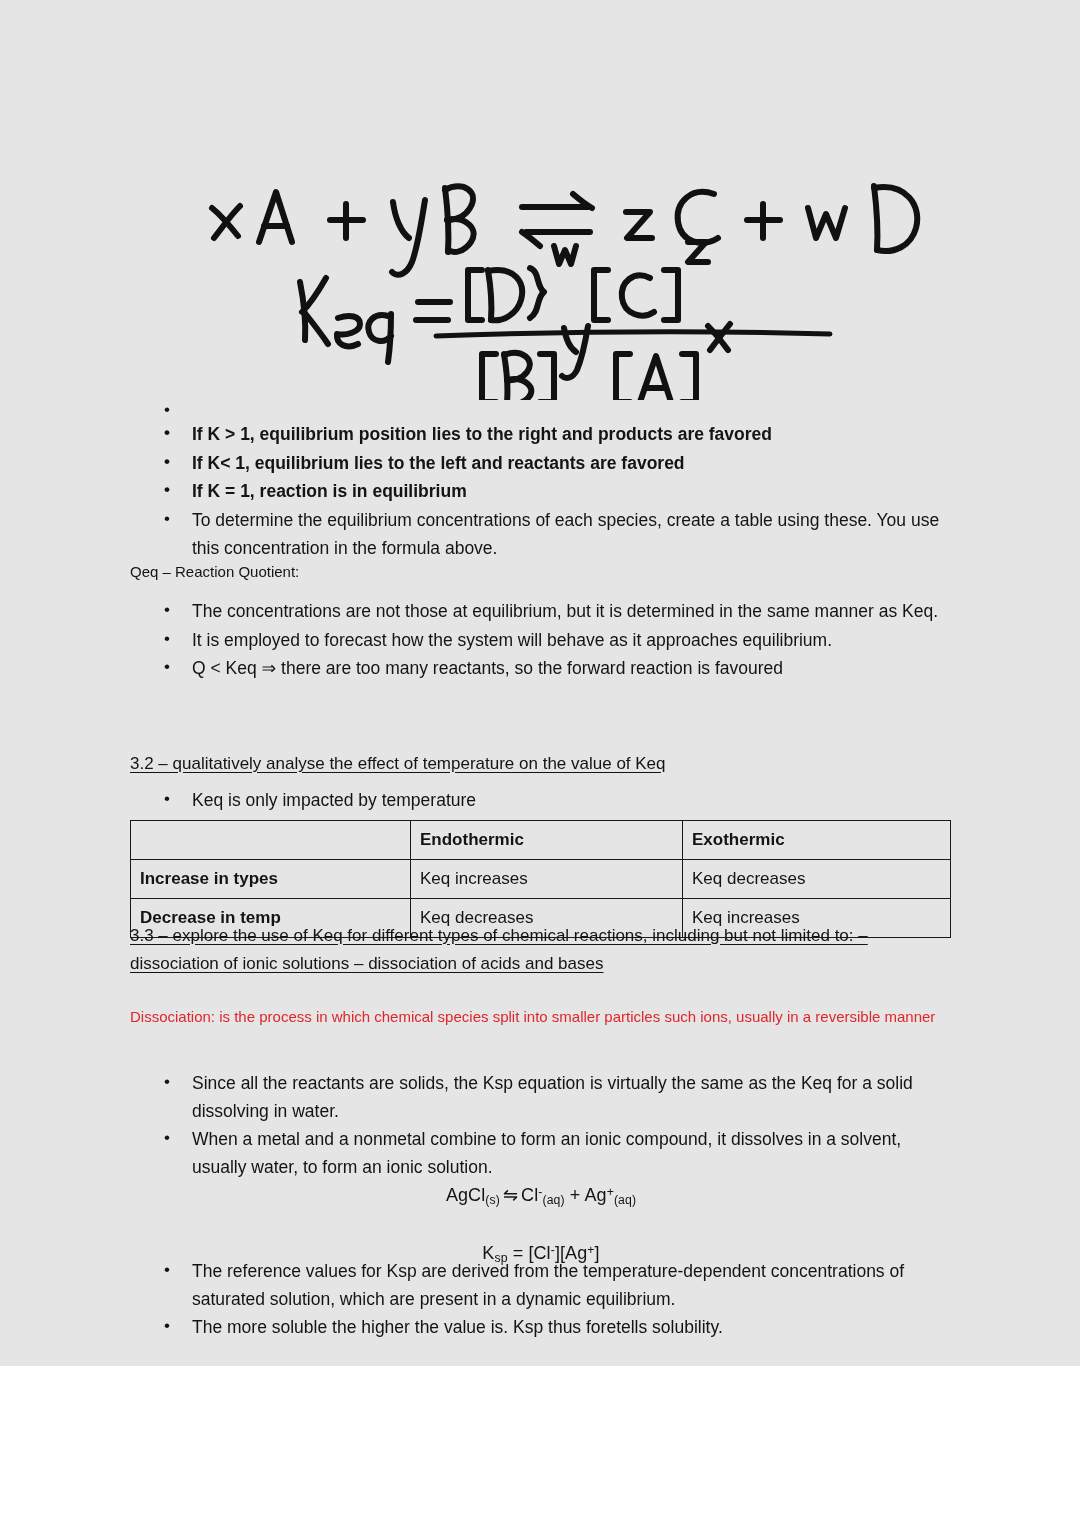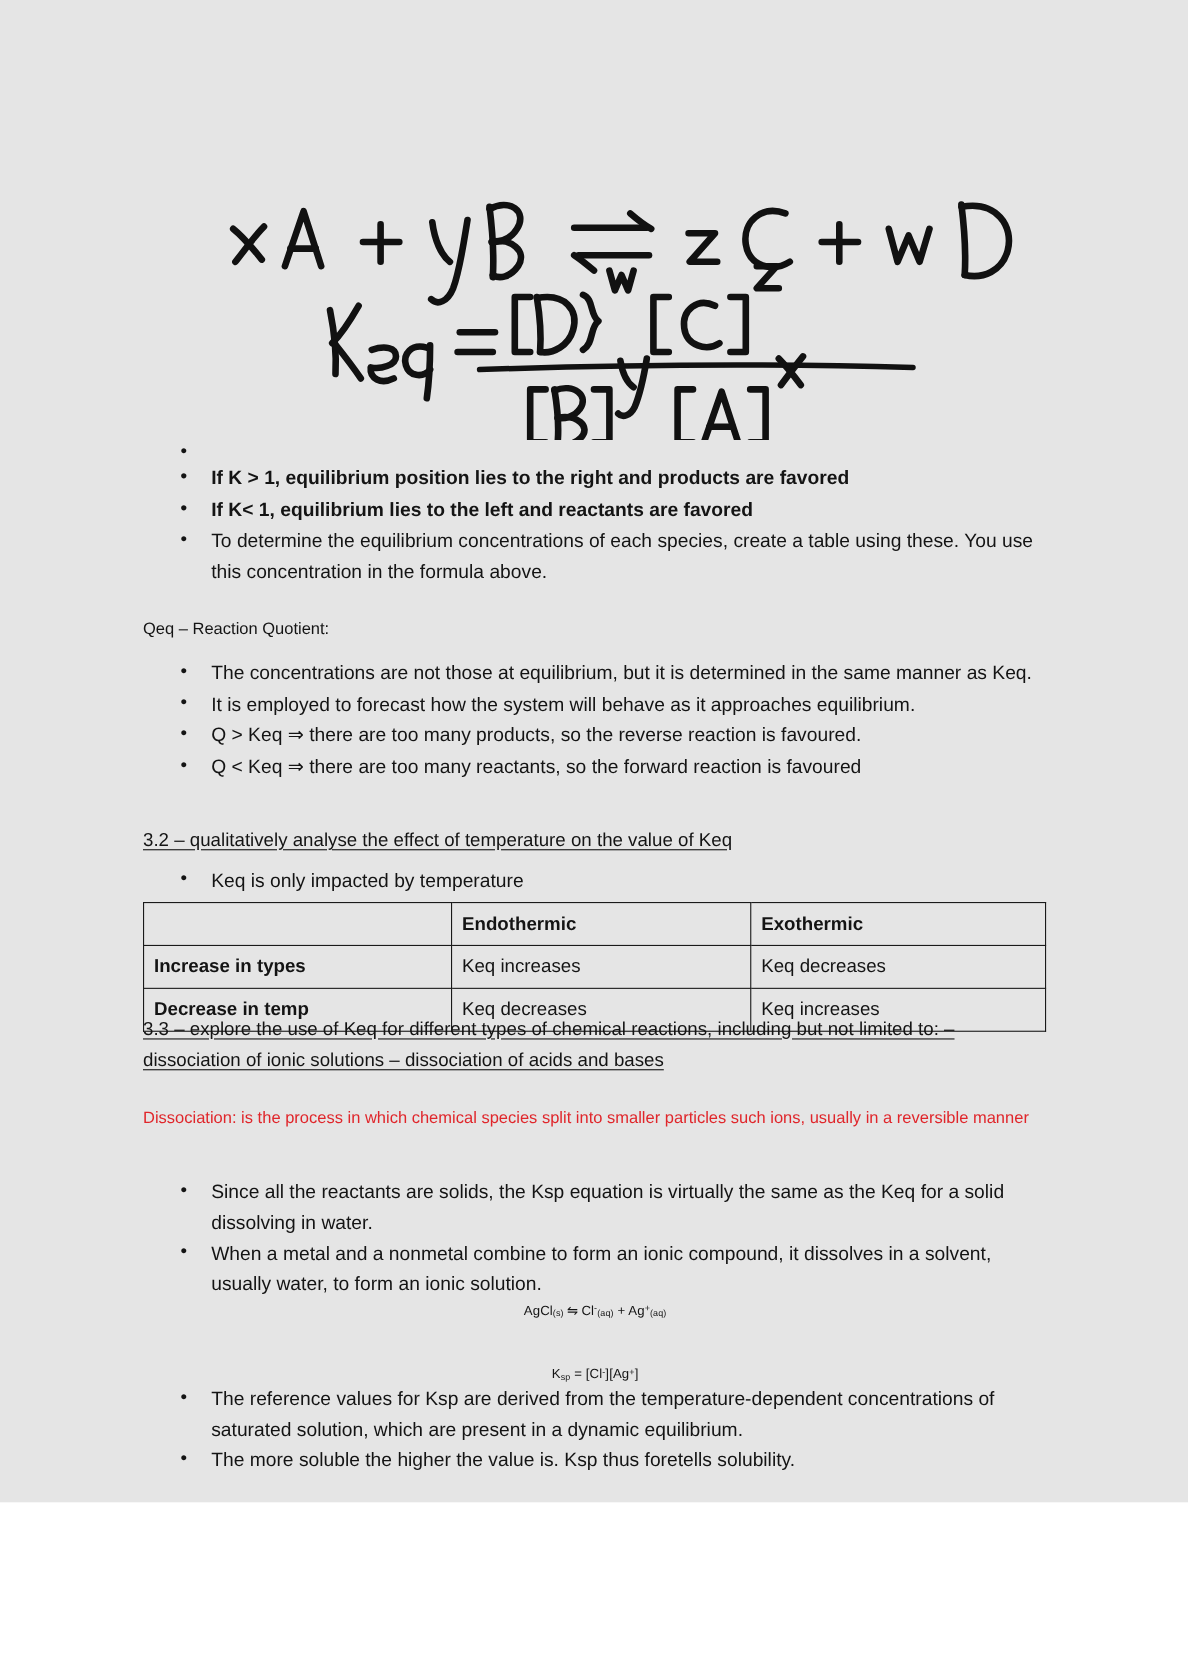--- a/index.html
+++ b/index.html
@@ -94,21 +94,21 @@
   }
   table.keq-table th.colhead { font-weight: bold; }
   table.keq-table td.rowhead { font-weight: bold; }
   table.keq-table col.c1 { width: 280px; }
   table.keq-table col.c2 { width: 272px; }
   table.keq-table col.c3 { width: 268px; }
 
   
   .chem-eq {
     text-align: center;
-    font-size: 12px;
+    font-size: 18px;
     line-height: 1.55;
     color: #141414;
     letter-spacing: 0.1px;
   }
   .chem-eq sub { font-size: 0.68em; vertical-align: -0.22em; }
   .chem-eq sup { font-size: 0.68em; vertical-align: 0.42em; }
   .arrow-eq { padding: 0 3px; }
 </style>
 </head>
 <body>
@@ -214,31 +214,31 @@
         <path d="M600 174 C592 184, 586 192, 580 200"></path>
       </g>
     </svg>
   </div>
 
   <div class="block" style="top:398px;">
     <ul class="bullets">
       <li class="empty"></li>
       <li class="bold">If K &gt; 1, equilibrium position lies to the right and products are favored</li>
       <li class="bold">If K&lt; 1, equilibrium lies to the left and reactants are favored</li>
+      <li class="bold">If K = 1, reaction is in equilibrium</li>
       <li>To determine the equilibrium concentrations of each species, create a table using these. You use this concentration in the formula above.</li>
     </ul>
   </div>
 
   <div class="block para" style="top:560px;">Qeq – Reaction Quotient:</div>
 
   <div class="block" style="top:598px;">
     <ul class="bullets">
       <li>The concentrations are not those at equilibrium, but it is determined in the same manner as Keq.</li>
       <li>It is employed to forecast how the system will behave as it approaches equilibrium.</li>
-      <li>Q &gt; Keq ⇒ there are too many products, so the reverse reaction is favoured.</li>
       <li>Q &lt; Keq ⇒ there are too many reactants, so the forward reaction is favoured</li>
     </ul>
   </div>
 
   <div class="block heading" style="top:750px;">3.2 – qualitatively analyse the effect of temperature on the value of Keq</div>
 
   <div class="block" style="top:787px;">
     <ul class="bullets">
       <li>Keq is only impacted by temperature</li>
     </ul>

